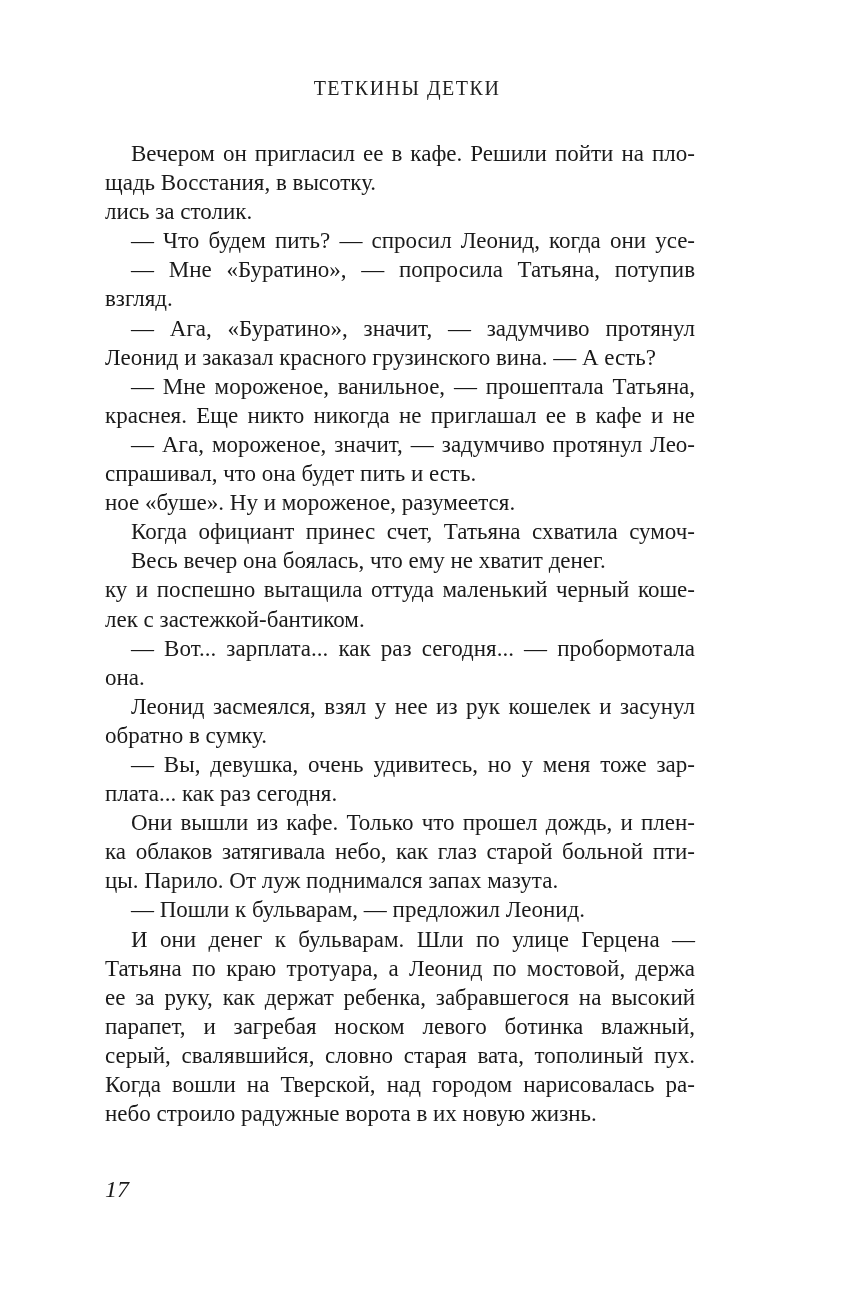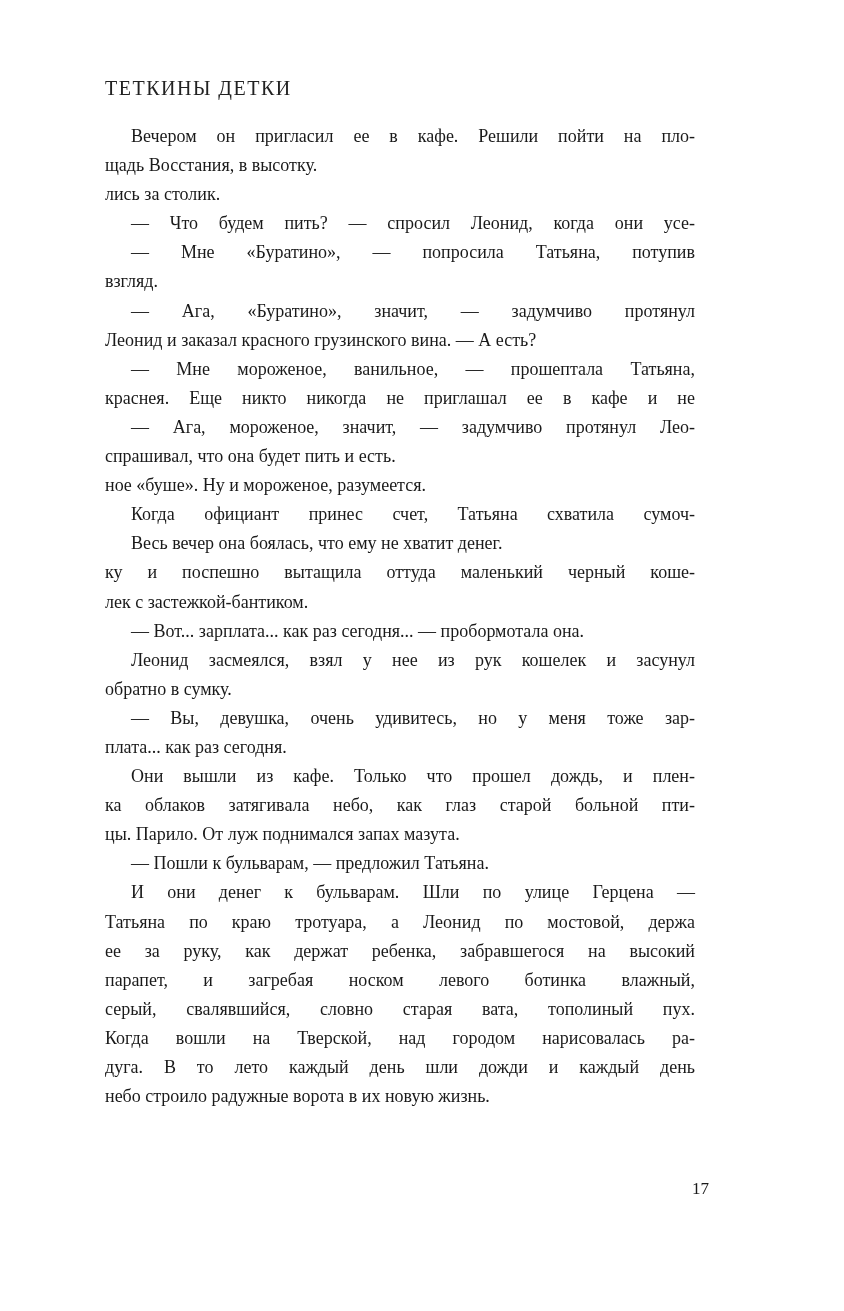--- a/index.html
+++ b/index.html
@@ -13,52 +13,54 @@
     background: #ffffff;
     font-family: "Liberation Serif", "DejaVu Serif", serif;
     color: #1a1a1a;
     overflow: hidden;
   }
   .running-head {
     position: absolute;
     top: 77px;
     left: 105px;
     width: 604px;
+    text-align: center;
     font-size: 20px;
     letter-spacing: 1.5px;
     line-height: 23px;
     color: #222222;
   }
   .text-block {
     position: absolute;
-    top: 122px;
+    top: 139px;
     left: 105px;
     width: 590px;
-    font-size: 18px;
+    font-size: 23px;
     line-height: 29.1px;
   }
   .line {
     text-align: justify;
     text-align-last: justify;
     white-space: normal;
   }
   .line.para-start {
     text-indent: 26px;
   }
   .line.para-end {
     text-align-last: left;
   }
   .page-number {
     position: absolute;
     top: 1175px;
     left: 105px;
     width: 604px;
-    text-align: right;
-    font-size: 17px;
+    text-align: left;
+    font-size: 24px;
     line-height: 28px;
+    font-style: italic;
   }
 </style>
 </head>
 <body style="color: rgb(26, 26, 26); background: rgb(255, 255, 255);">
 
 <header class="running-head">
   <span>ТЕТКИНЫ ДЕТКИ</span>
 </header>
 
 <main class="text-block">
@@ -80,26 +82,25 @@
     <div class="line">ку и поспешно вытащила оттуда маленький черный коше-</div>
     <div class="line para-end">лек с застежкой-бантиком.</div>
     <div class="line para-start para-end">— Вот... зарплата... как раз сегодня... — пробормотала она.</div>
     <div class="line para-start">Леонид засмеялся, взял у нее из рук кошелек и засунул</div>
     <div class="line para-end">обратно в сумку.</div>
     <div class="line para-start">— Вы, девушка, очень удивитесь, но у меня тоже зар-</div>
     <div class="line para-end">плата... как раз сегодня.</div>
     <div class="line para-start">Они вышли из кафе. Только что прошел дождь, и плен-</div>
     <div class="line">ка облаков затягивала небо, как глаз старой больной пти-</div>
     <div class="line para-end">цы. Парило. От луж поднимался запах мазута.</div>
-    <div class="line para-start para-end">— Пошли к бульварам, — предложил Татьяна.</div>
+    <div class="line para-start para-end">— Пошли к бульварам, — предложил Леонид.</div>
     <div class="line para-start">И они денег к бульварам. Шли по улице Герцена —</div>
     <div class="line">Татьяна по краю тротуара, а Леонид по мостовой, держа</div>
     <div class="line">ее за руку, как держат ребенка, забравшегося на высокий</div>
     <div class="line">парапет, и загребая носком левого ботинка влажный,</div>
     <div class="line">серый, свалявшийся, словно старая вата, тополиный пух.</div>
     <div class="line">Когда вошли на Тверской, над городом нарисовалась ра-</div>
-    <div class="line">дуга. В то лето каждый день шли дожди и каждый день</div>
     <div class="line para-end">небо строило радужные ворота в их новую жизнь.</div>
   </main>
 
 <footer class="page-number">
   <span>17</span>
 </footer>
 
 </body></html>

